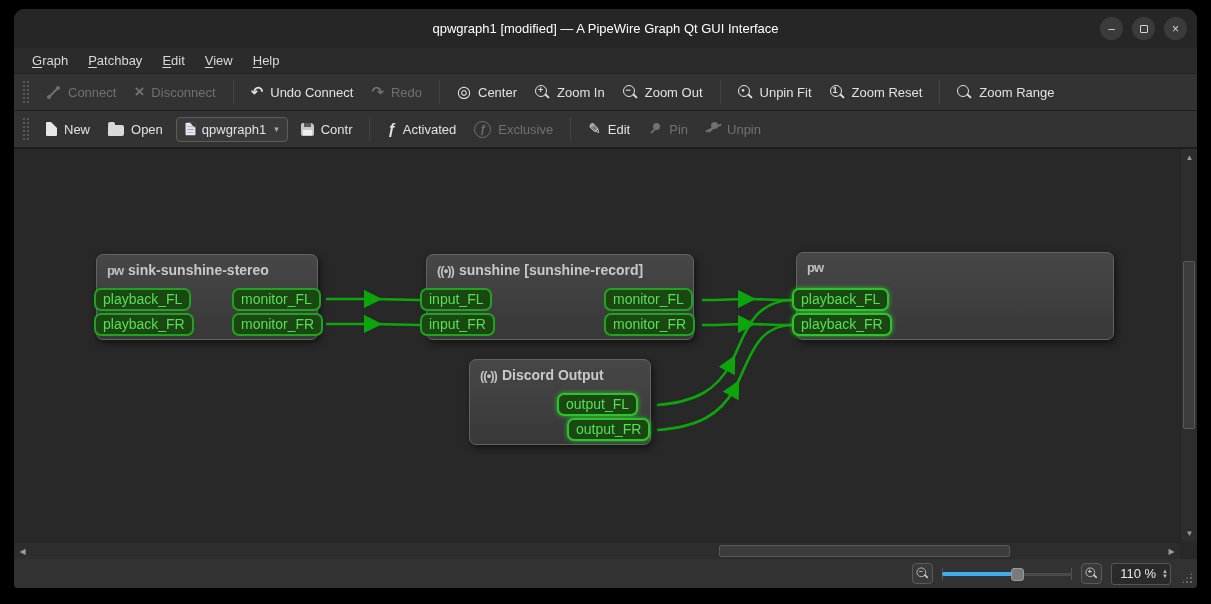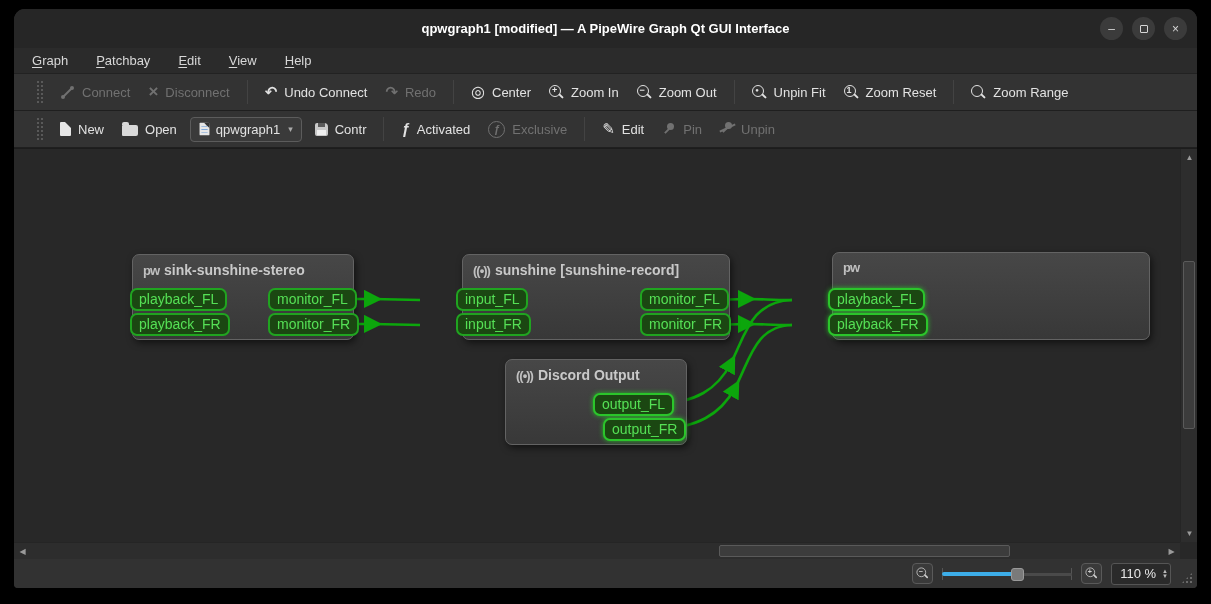--- a/index.html
+++ b/index.html
@@ -4,33 +4,33 @@
 <style>
   * { margin:0; padding:0; box-sizing:border-box; }
   html,body { width:1211px; height:604px; background:#000; overflow:hidden;
     font-family:"Liberation Sans","DejaVu Sans",sans-serif; }
   .window { position:absolute; left:14px; top:9px; width:1183px; height:579px;
     background:#2e2e2e; border-radius:11px 11px 4px 4px; overflow:hidden;
     display:flex; flex-direction:column; }
   
   .titlebar { height:39px; background:#262626; display:flex; align-items:center;
     justify-content:center; position:relative; flex:0 0 auto; }
-  .titlebar .title { color:#fff; font-size:13px; font-weight:bold; }
+  .titlebar .title { color:#fff; font-size:13px; font-weight:normal; }
   .winbtns { position:absolute; right:10px; top:8px; display:flex; gap:9px; }
   .winbtn { width:23px; height:23px; border-radius:50%; background:#3b3b3b; color:#d5d5d5;
     display:flex; align-items:center; justify-content:center; font-size:12px; cursor:default; }
   .winbtn .sq { width:8px; height:8px; border:1.2px solid #d5d5d5; border-radius:1px; }
   
   .menubar { height:26px; background:#2b2b2b; border-bottom:1px solid #222;
-    display:flex; align-items:center; padding-left:8px; gap:8px; flex:0 0 auto; }
+    display:flex; align-items:center; padding-left:8px; gap:0; flex:0 0 auto; }
   .menu-item { color:#d8d8d8; font-size:13px; padding:3px 10px; border-radius:3px; }
   .menu-item u { text-decoration:underline; text-underline-offset:2px; }
   
   .toolbar { height:37px; background:#333; border-bottom:1px solid #1f1f1f;
-    display:flex; align-items:center; padding:0 20px; flex:0 0 auto; }
+    display:flex; align-items:center; padding:0 6px; flex:0 0 auto; }
   .tb-handle { width:7px; height:24px; margin:0 8px 0 2px;
     background-image:radial-gradient(circle,#595959 1px,transparent 1.2px);
     background-size:4px 4px; }
   .tb-sep { width:1px; height:24px; background:#252525; border-right:1px solid #434343; margin:0 8px; }
   .tb-btn { display:flex; align-items:center; gap:7px; padding:6px 9px; border-radius:3px;
     color:#e2e2e2; font-size:13px; white-space:nowrap; }
   .tb-btn.disabled { color:#717171; }
   .tb-btn .glyph { font-size:15px; line-height:14px; }
   
   .mag { position:relative; width:15px; height:15px; display:inline-block; }
@@ -62,21 +62,21 @@
   .icon-unpin::after { content:""; position:absolute; left:-1px; top:6px; width:17px; height:2px;
     background:currentColor; transform:rotate(-25deg); }
   .circle-wrap { width:17px; height:17px; border:1.6px solid currentColor; border-radius:50%;
     display:inline-flex; align-items:center; justify-content:center; font-size:11px; font-weight:bold; font-style:italic; }
   .combo { display:flex; align-items:center; gap:6px; background:#3a3a3a; border:1px solid #5c5c5c;
     border-radius:4px; padding:4px 8px; color:#e2e2e2; font-size:13px; margin:0 4px; }
   .combo .arrow { color:#aaa; font-size:9px; margin-left:2px; }
   
   .canvas { position:relative; flex:1 1 auto; background:#282828; border-top:1px solid #1c1c1c; overflow:hidden; }
   .node { position:absolute; background:linear-gradient(#474747,#383838); border:1px solid #636363;
-    border-radius:7px; box-shadow:2px 3px 7px rgba(0,0,0,.55);margin-left:36px; }
+    border-radius:7px; box-shadow:2px 3px 7px rgba(0,0,0,.55); }
   .node-title { display:flex; align-items:center; gap:5px; padding:7px 10px 4px 10px;
     color:#c9c9c9; font-size:14px; font-weight:bold; white-space:nowrap; }
   .node-icon { color:#c0c0c0; font-size:13px; font-weight:bold; letter-spacing:-1px; }
   .port { position:absolute; height:23px; background:#1b4712; border:2px solid #20a420;
     border-radius:7px; color:#55e055; font-size:14px; line-height:19px; padding:0 7px;
     white-space:nowrap; }
   .port.glow { border-color:#2bc52b; box-shadow:0 0 5px rgba(40,210,40,.8); }
   svg.wires { position:absolute; left:0; top:0; pointer-events:none; }
   svg.wires path { pointer-events:stroke; }
   

